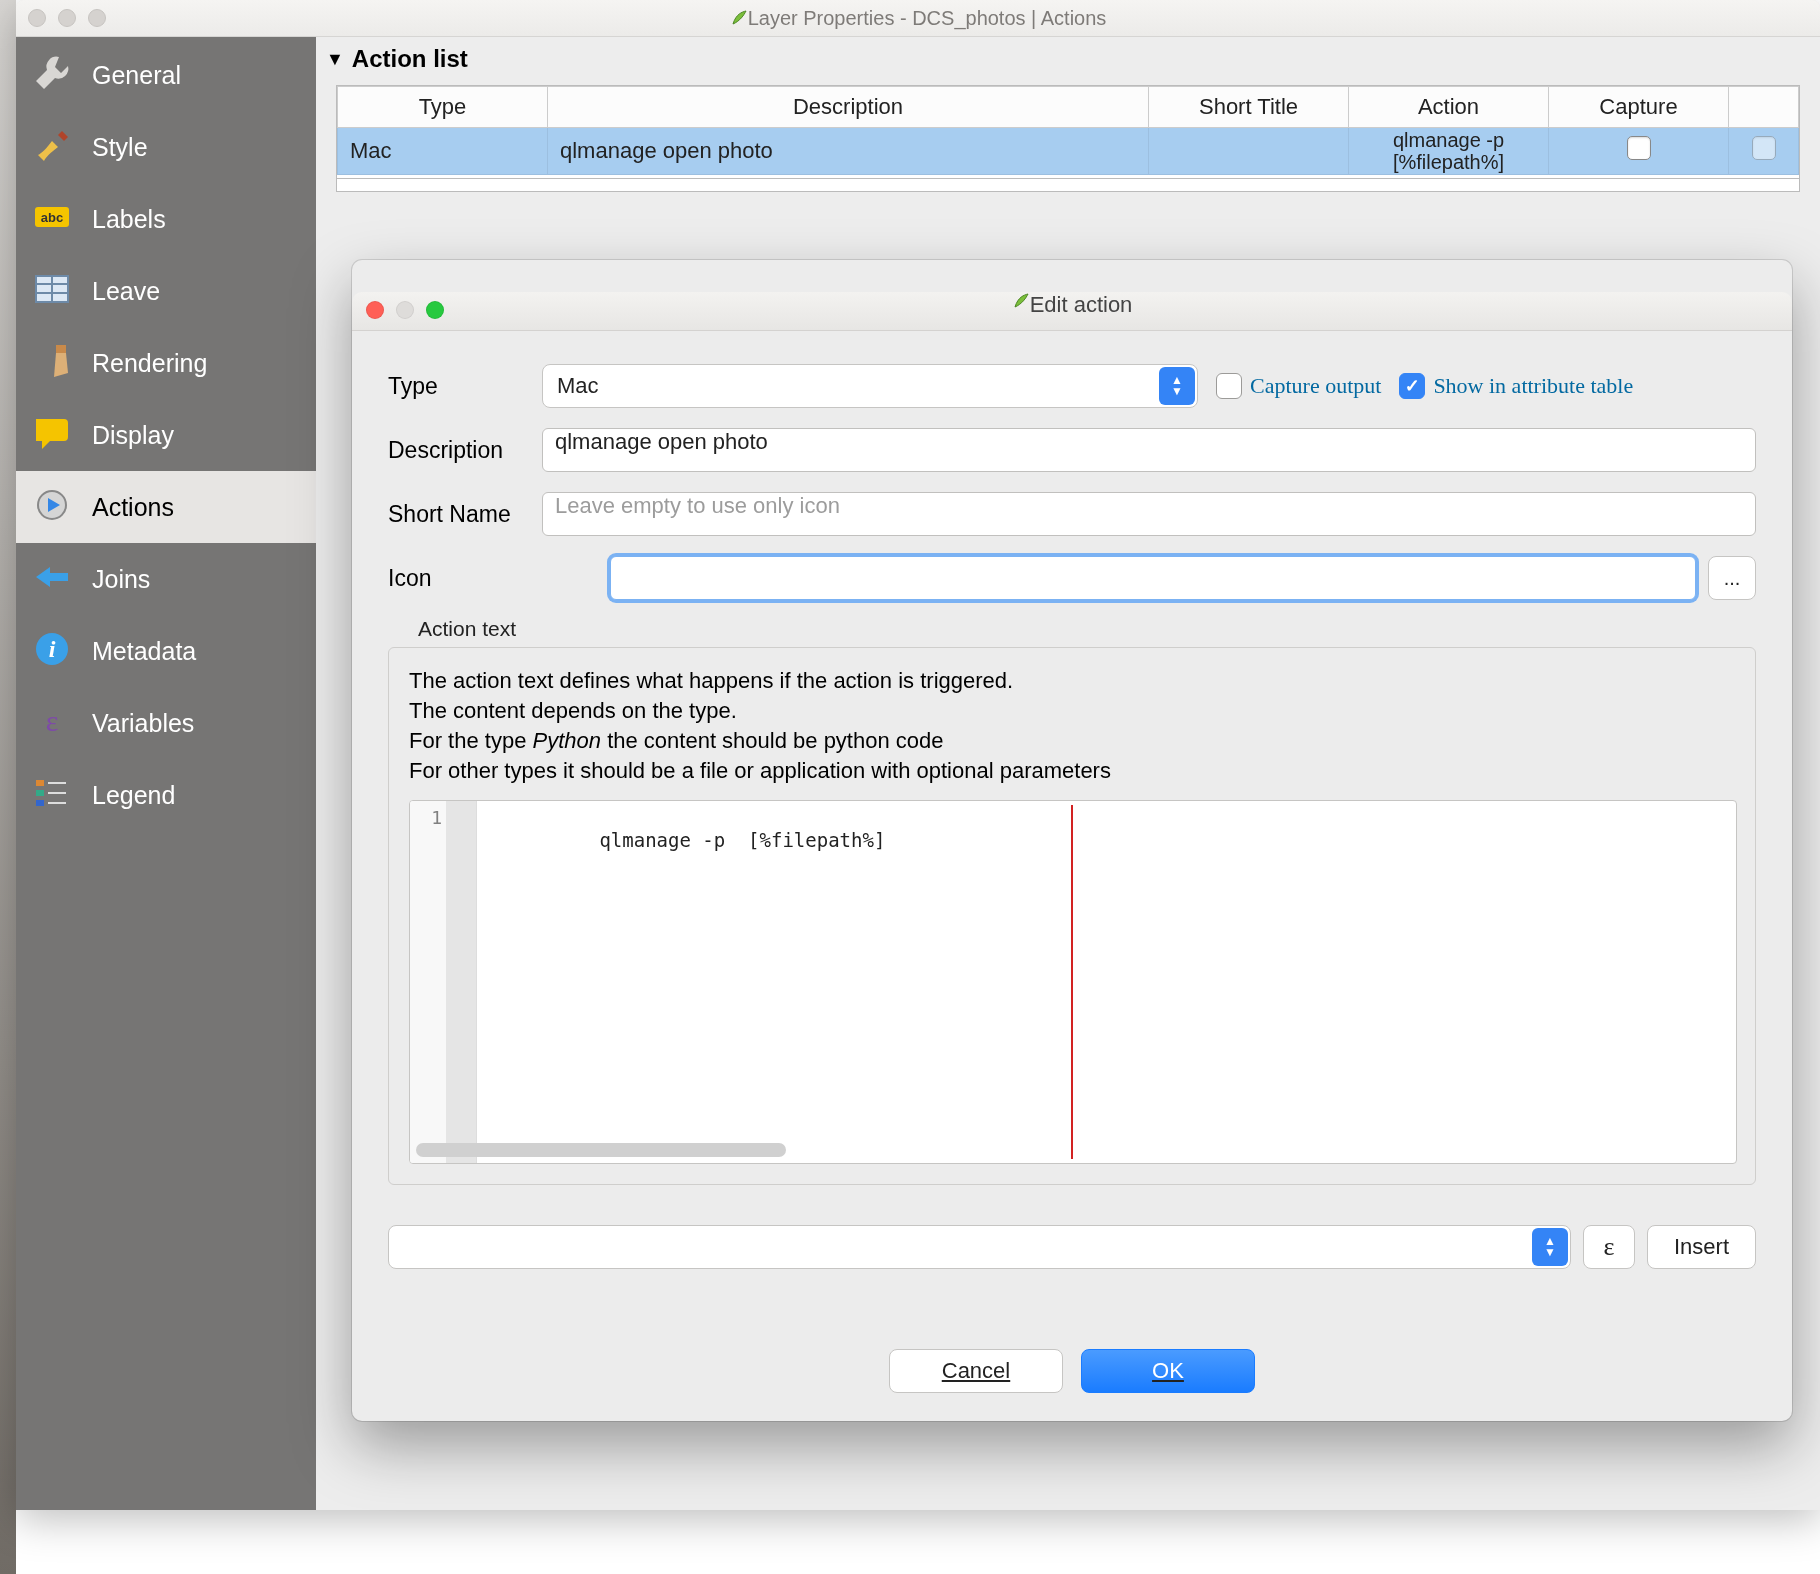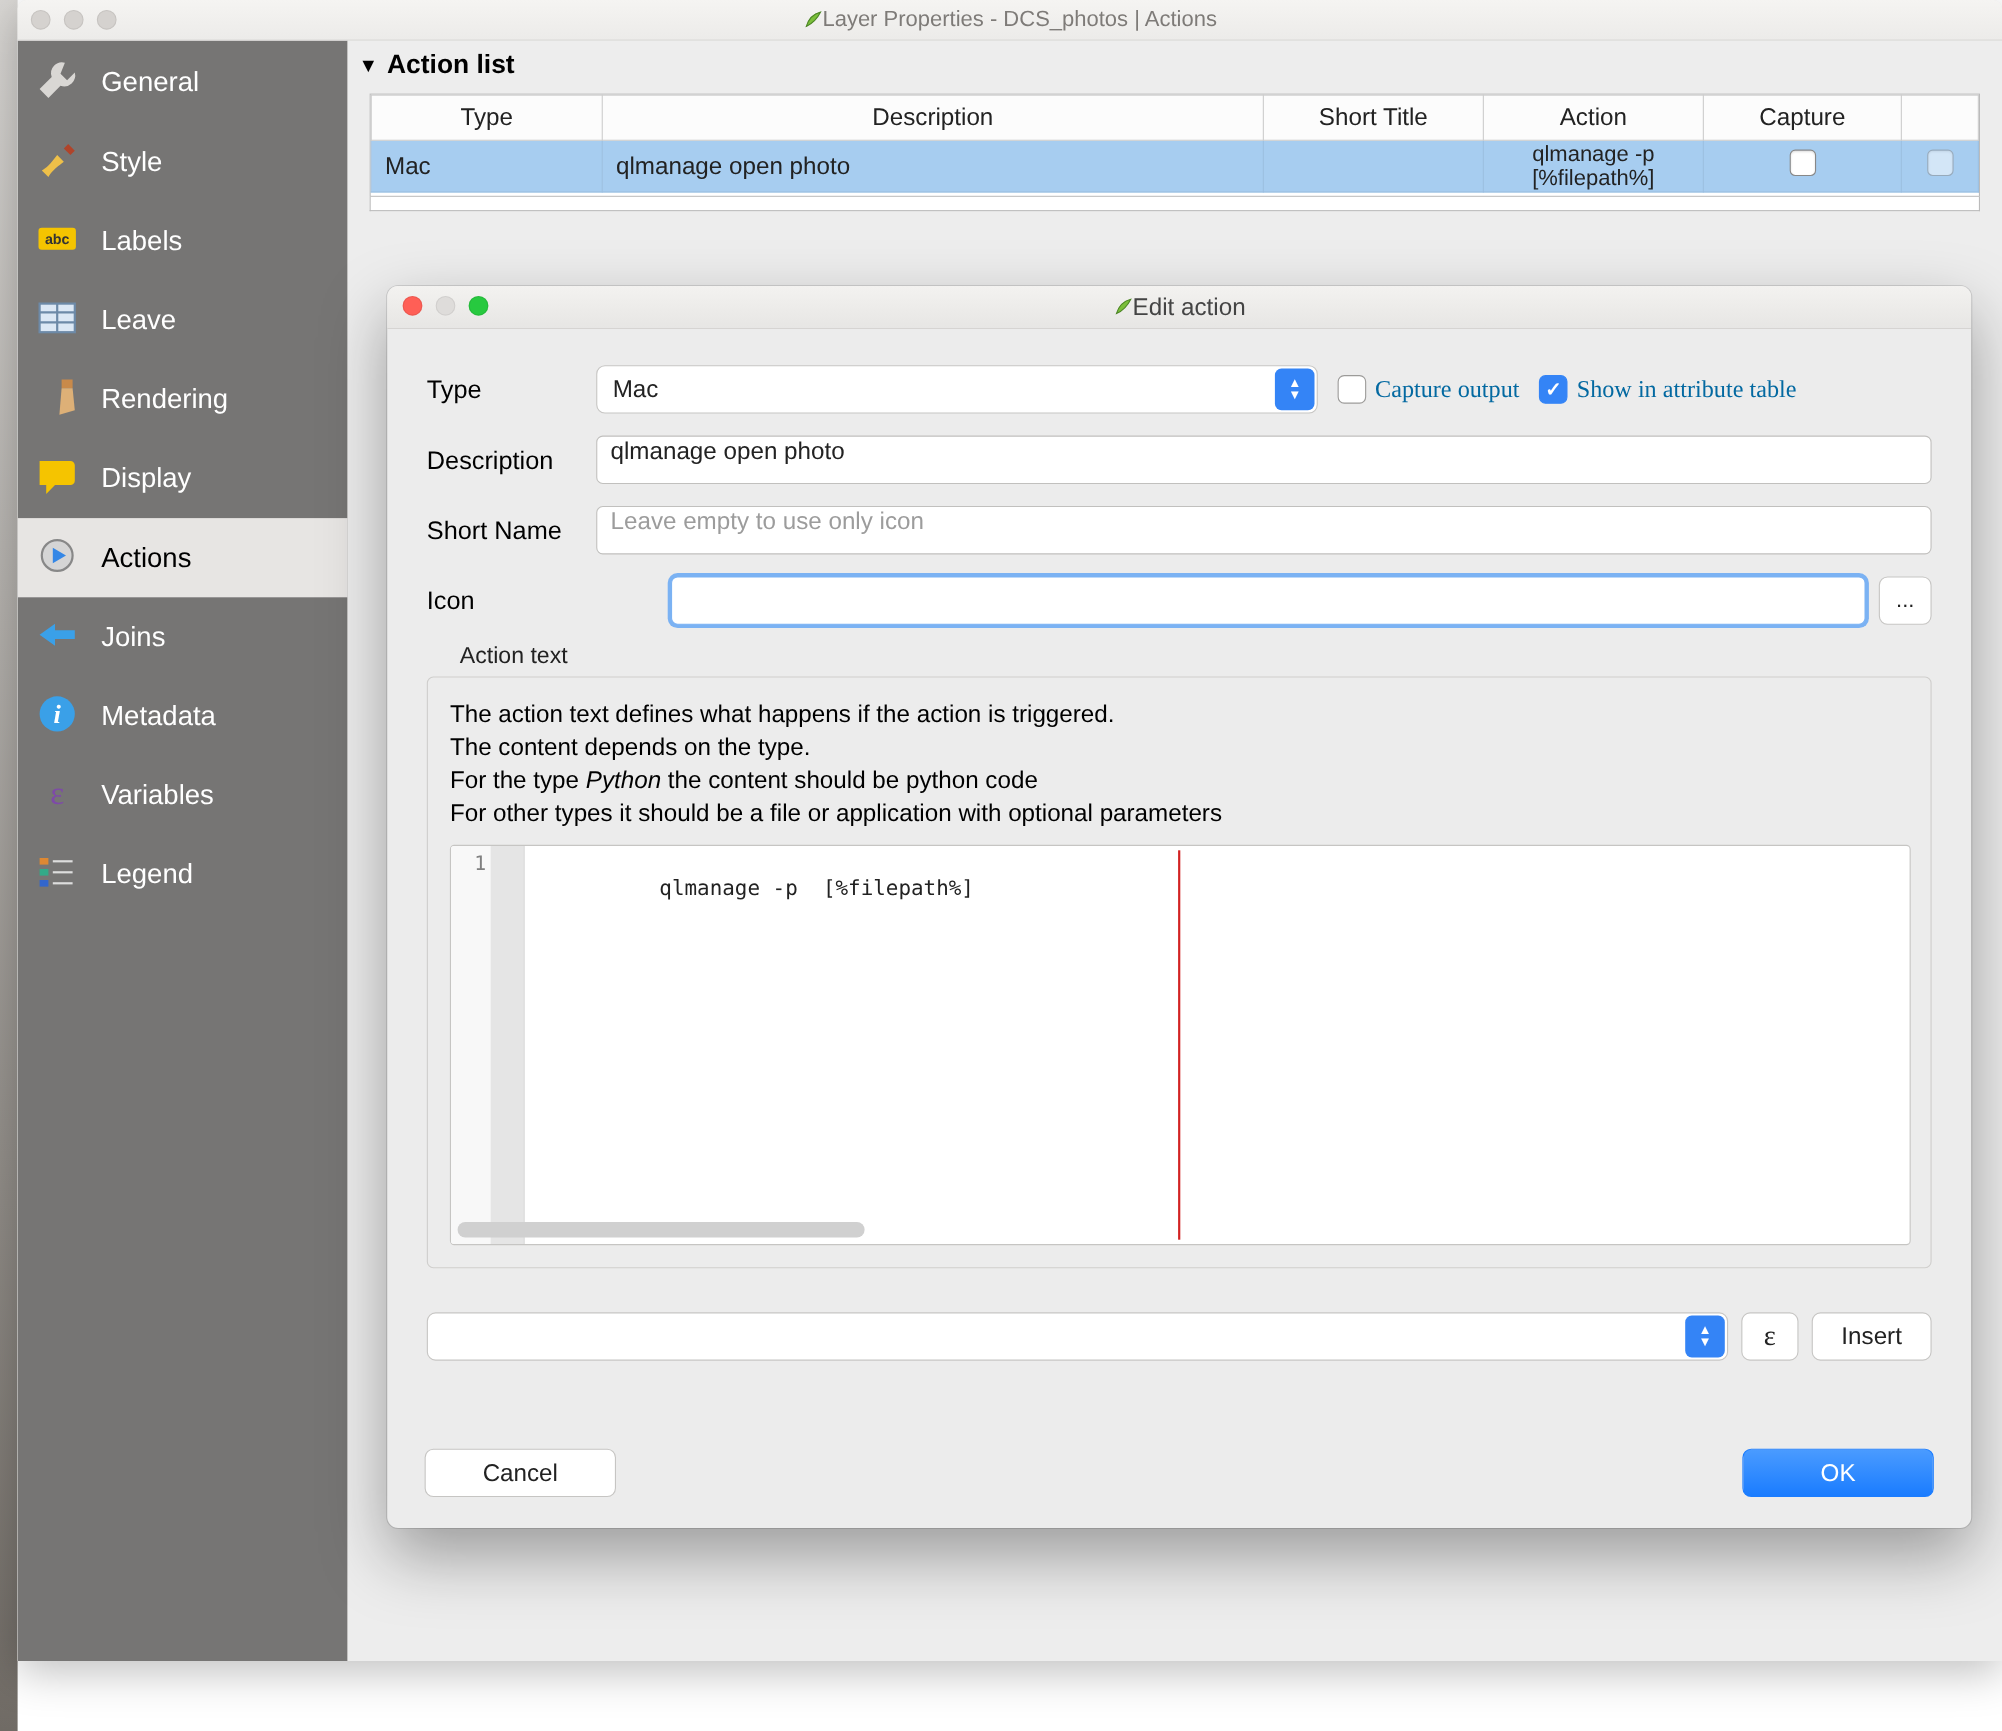--- a/index.html
+++ b/index.html
@@ -139,23 +139,23 @@
     width: 1440px;
     background:#ececec;
     border-radius:10px;
     box-shadow: 0 25px 60px rgba(0,0,0,.35), 0 0 0 1px rgba(0,0,0,.12);
   }
   .dialog-titlebar {
     height:38px;
     background:linear-gradient(#f3f2f0,#e7e6e4);
     border-bottom:1px solid #d4d2d0;
     border-radius:10px 10px 0 0;
-    display:flex; align-items:center; justify-content:center;
+    display:flex; align-items:flex-start; justify-content:center;
     position:relative;
-    color:#444; font-size:22px;
+    color:#444; font-size:22px;margin-top:32px;
   }
   .dialog-traffic{
     position:absolute; left:14px; top:9px; display:flex; gap:12px;
   }
   .t-red  { background:#ff5f56; box-shadow: inset 0 0 0 1px rgba(0,0,0,.08);}
   .t-grey { background:#dedcda; box-shadow: inset 0 0 0 1px rgba(0,0,0,.06);}
   .t-green{ background:#27c93f; box-shadow: inset 0 0 0 1px rgba(0,0,0,.08);}
 
   .dialog-body { padding: 30px 36px 20px 36px; }
 
@@ -265,21 +265,21 @@
     display:flex; align-items:center; justify-content:center;
     font-size:26px;
     font-family: Georgia, serif;
   }
   .btn {
     height:42px; border:1px solid #c6c5c3; border-radius:8px; background:#fff; padding:0 26px;
     font-size:22px; display:flex;align-items:center;justify-content:center;
   }
 
   .dialog-footer {
-    display:flex; justify-content:space-between; gap:18px; padding:60px 34px 28px;
+    display:flex; justify-content:center; gap:18px; padding:60px 34px 28px;text-decoration:underline;
   }
   .btn.primary {
     background: linear-gradient(#4a9bff,#1a7cff);
     color:#fff;
     border-color:#1a7cff;
     min-width:120px;
   }
   .btn.default { min-width:120px; }
 
   

